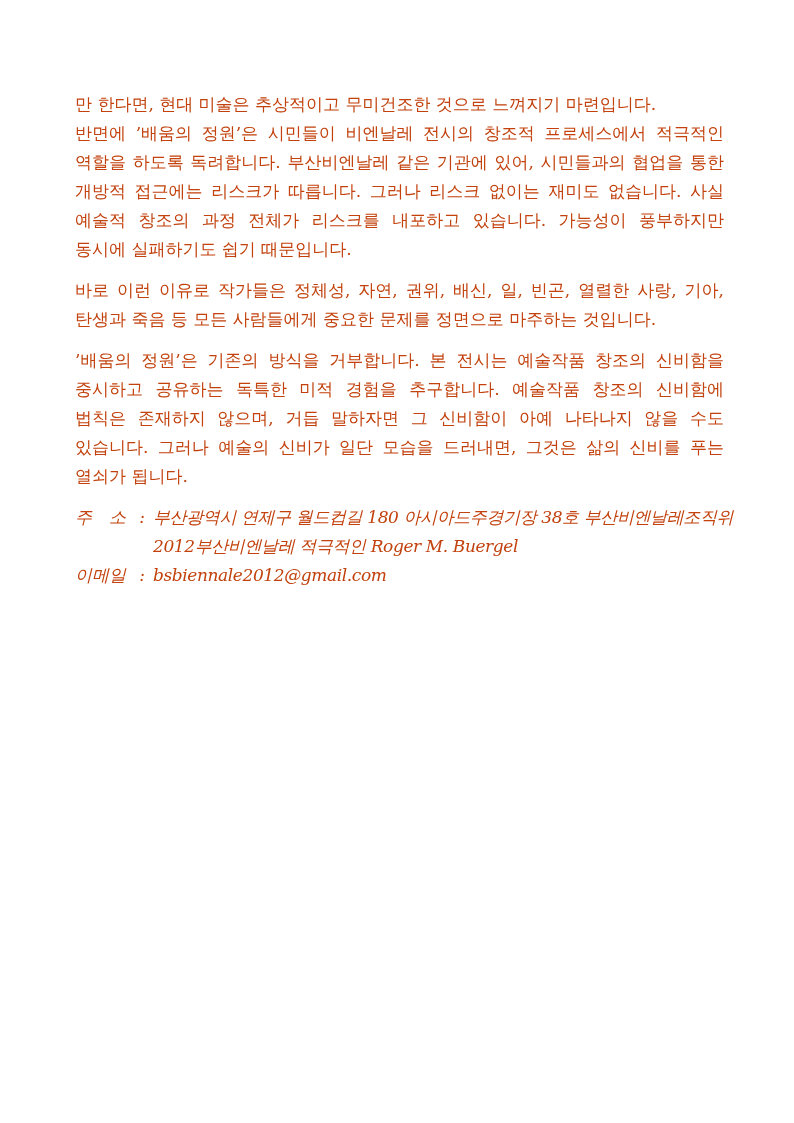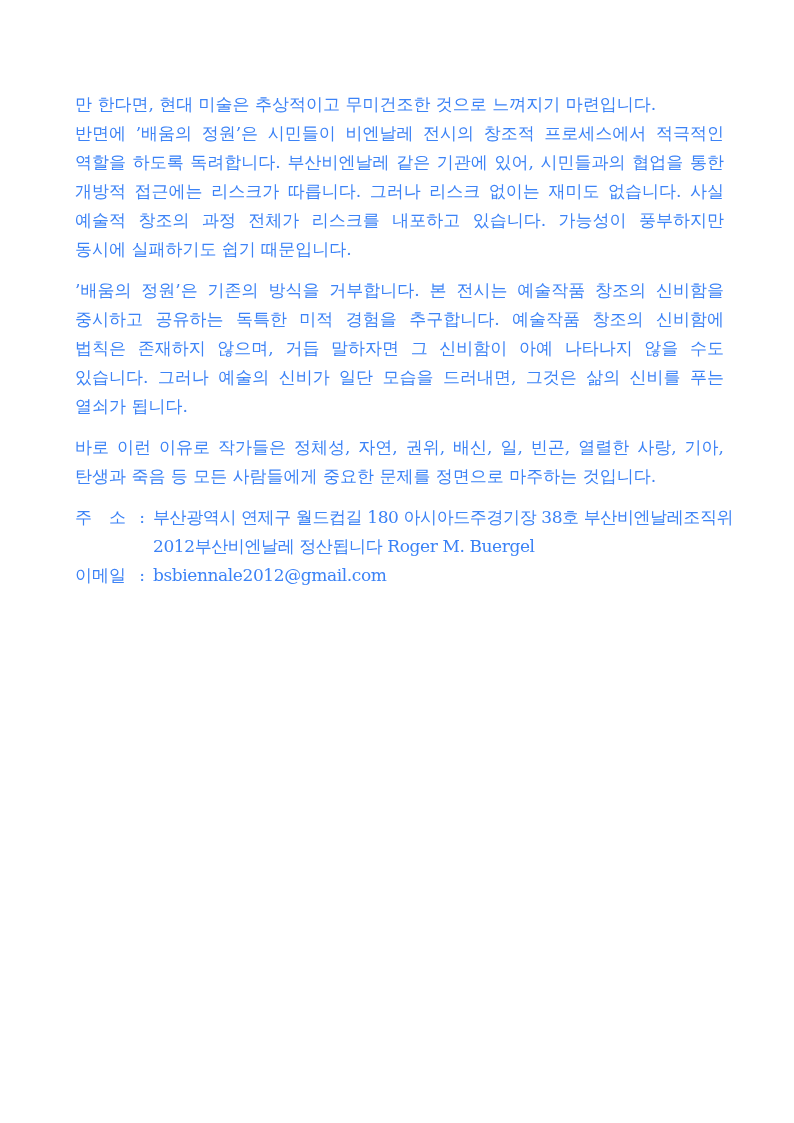--- a/index.html
+++ b/index.html
@@ -8,33 +8,34 @@
     background: #ffffff;
   }
   .page {
     position: relative;
     width: 794px;
     height: 1123px;
     box-sizing: border-box;
     margin: 0 auto;
     padding: 90px 70px 40px 75px;
     background: #ffffff;
-    color: #3b82f6;
+    color: #c2410c;
     font-family: "DejaVu Serif", "Liberation Serif", serif;
     font-size: 17px;
     line-height: 29px;
     overflow: hidden;
   }
   .body-text p.para {
     margin: 0 0 12px 0;
     text-align: justify;
     word-break: keep-all;
   }
   .contact {
     margin-top: 8px;
+    font-style: italic;
   }
   .c-row {
     display: flex;
     align-items: flex-start;
   }
   .c-label {
     flex: 0 0 56px;
     white-space: pre;
   }
   .c-sep {
@@ -51,31 +52,31 @@
     letter-spacing: -0.4px;
   }
 </style>
 </head>
 <body>
 
 <div class="page">
 
   <div class="body-text">
       <p class="para"><span>만 한다면, 현대 미술은 추상적이고 무미건조한 것으로 느껴지기 마련입니다.</span><br><span>반면에 ’배움의 정원’은 시민들이 비엔날레 전시의 창조적 프로세스에서 적극적인 역할을 하도록 독려합니다. 부산비엔날레 같은 기관에 있어, 시민들과의 협업을 통한 개방적 접근에는 리스크가 따릅니다. 그러나 리스크 없이는 재미도 없습니다. 사실 예술적 창조의 과정 전체가 리스크를 내포하고 있습니다. 가능성이 풍부하지만 동시에 실패하기도 쉽기 때문입니다.</span></p>
+      <p class="para"><span>바로 이런 이유로 작가들은 정체성, 자연, 권위, 배신, 일, 빈곤, 열렬한 사랑, 기아, 탄생과 죽음 등 모든 사람들에게 중요한 문제를 정면으로 마주하는 것입니다.</span></p>
       <p class="para"><span>’배움의 정원’은 기존의 방식을 거부합니다. 본 전시는 예술작품 창조의 신비함을 중시하고 공유하는 독특한 미적 경험을 추구합니다. 예술작품 창조의 신비함에 법칙은 존재하지 않으며, 거듭 말하자면 그 신비함이 아예 나타나지 않을 수도 있습니다. 그러나 예술의 신비가 일단 모습을 드러내면, 그것은 삶의 신비를 푸는 열쇠가 됩니다.</span></p>
-      <p class="para"><span>바로 이런 이유로 작가들은 정체성, 자연, 권위, 배신, 일, 빈곤, 열렬한 사랑, 기아, 탄생과 죽음 등 모든 사람들에게 중요한 문제를 정면으로 마주하는 것입니다.</span></p>
     </div>
 
   <div class="contact">
     <div class="c-row">
       <span class="c-label">주　소</span>
       <span class="c-sep">:</span>
       <span class="c-val">
         <span class="c-line">부산광역시 연제구 월드컵길 180 아시아드주경기장 38호 부산비엔날레조직위</span>
-        <span class="c-line">2012부산비엔날레 정산됩니다 Roger M. Buergel</span>
+        <span class="c-line">2012부산비엔날레 적극적인 Roger M. Buergel</span>
       </span>
     </div>
     <div class="c-row">
       <span class="c-label">이메일</span>
       <span class="c-sep">:</span>
       <span class="c-val">
         <span class="c-line">bsbiennale2012@gmail.com</span>
       </span>
     </div>
   </div>

